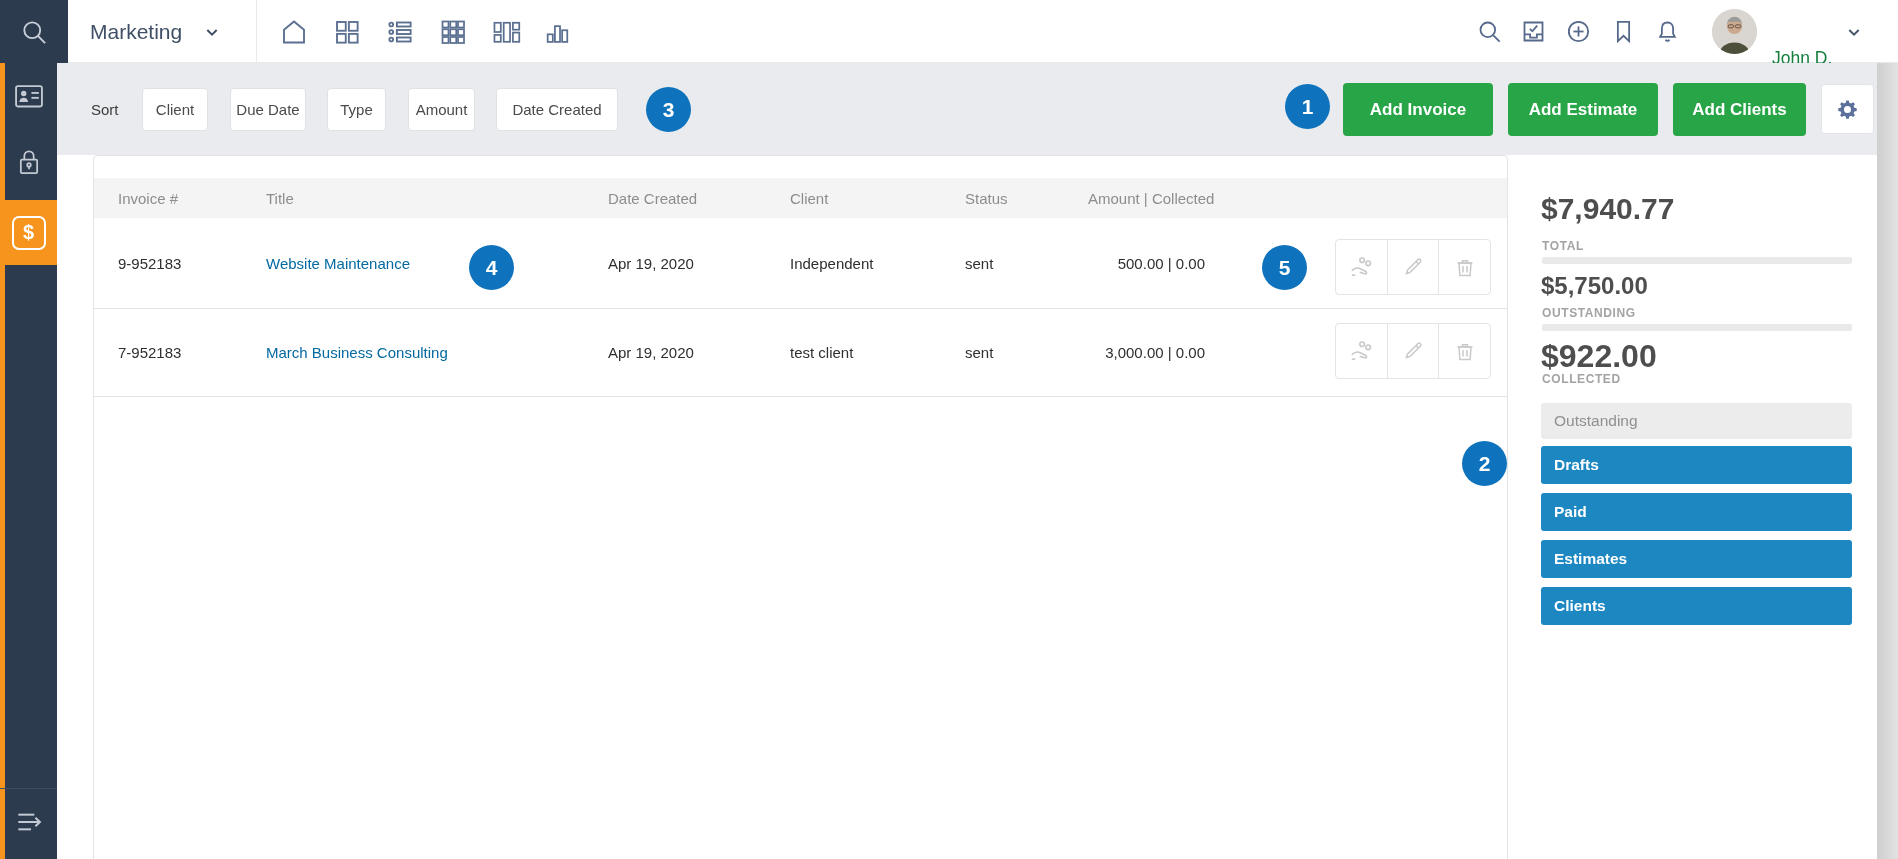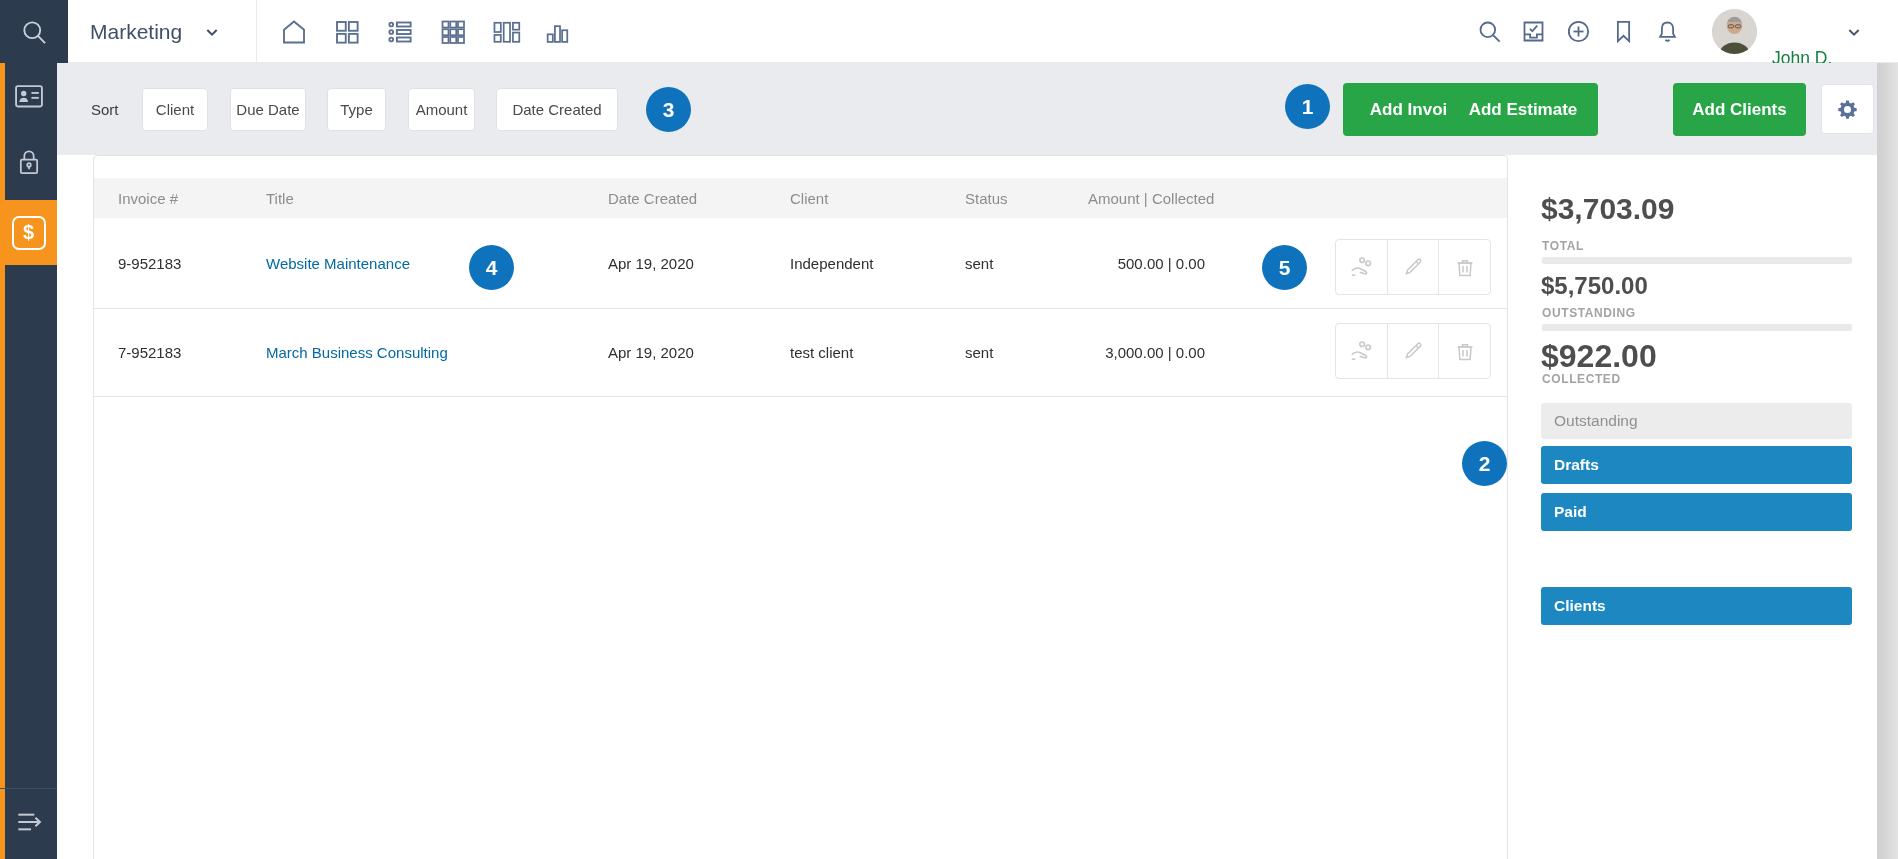--- a/index.html
+++ b/index.html
@@ -239,21 +239,21 @@
   <div class="abs sortbar"></div>
   <div class="abs sort-label">Sort</div>
 
   <div class="abs sort-btn" style="left:142px; width:66px;">Client</div>
   <div class="abs sort-btn" style="left:230px; width:76px;">Due Date</div>
   <div class="abs sort-btn" style="left:327px; width:59px;">Type</div>
   <div class="abs sort-btn" style="left:408px; width:67px;">Amount</div>
   <div class="abs sort-btn" style="left:496px; width:122px;">Date Created</div>
 
   <div class="abs green-btn" style="left:1343px; width:150px;">Add Invoice</div>
-  <div class="abs green-btn" style="left:1448px; width:150px;">Add Estimate</div>
+  <div class="abs green-btn" style="left:1508px; width:150px;">Add Estimate</div>
   <div class="abs green-btn" style="left:1673px; width:133px;">Add Clients</div>
 
   <div class="abs gear-btn">
     <span>
       <svg width="23" height="23" viewBox="0 0 24 24">
         <path fill="currentColor" fill-rule="evenodd" d="M10.6 2.5 h2.8 l.45 2.5 1.85.77 2.1-1.45 2 2-1.45 2.1.77 1.85 2.5.45 v2.8 l-2.5.45-.77 1.85 1.45 2.1-2 2-2.1-1.45-1.85.77-.45 2.5 h-2.8 l-.45-2.5-1.85-.77-2.1 1.45-2-2 1.45-2.1-.77-1.85-2.5-.45 v-2.8 l2.5-.45.77-1.85-1.45-2.1 2-2 2.1 1.45 1.85-.77 Z M12 8.3 a3.7 3.7 0 1 0 0 7.4 a3.7 3.7 0 0 0 0-7.4 Z"></path>
       </svg>
     </span>
   </div>
 
@@ -346,34 +346,35 @@
           <path d="M9.5 8 V5.8 H14.5 V8"></path>
             <line x1="10" y1="11" x2="10" y2="17.5"></line>
             <line x1="14" y1="11" x2="14" y2="17.5"></line>
         </svg>
       </span>
     </div>
   </div>
 
   <div class="abs row-line" style="top:396px;"></div>
 
-  <div class="abs sum-big" style="top:192px; font-size:30px;">$3,703.09</div>
+  <div class="abs sum-big" style="top:192px; font-size:30px;">$7,940.77</div>
   <div class="abs sum-label" style="top:239px;">TOTAL</div>
   <div class="abs sum-bar" style="top:257px;"></div>
 
   <div class="abs sum-big" style="top:272px; font-size:24px;">$5,750.00</div>
   <div class="abs sum-label" style="top:306px;">OUTSTANDING</div>
   <div class="abs sum-bar" style="top:324px;"></div>
 
   <div class="abs sum-big" style="top:338px; font-size:32px;text-align:right;">$922.00</div>
   <div class="abs sum-label" style="top:372px;">COLLECTED</div>
 
   <div class="abs filter-btn filter-gray" style="top:403px;">Outstanding</div>
   <div class="abs filter-btn filter-blue" style="top:493px;">Paid</div>
   <div class="abs filter-btn filter-blue" style="top:446px;">Drafts</div>
+  <div class="abs filter-btn filter-blue" style="top:540px;">Estimates</div>
   <div class="abs filter-btn filter-blue" style="top:587px;">Clients</div>
 
   <div class="abs scroll-strip"></div>
 
   <div class="abs badge" style="left:1285px; top:84px;">1</div>
   <div class="abs badge" style="left:1462px; top:441px;">2</div>
   <div class="abs badge" style="left:646px;  top:87px;">3</div>
   <div class="abs badge" style="left:469px;  top:245px;">4</div>
   <div class="abs badge" style="left:1262px; top:245px;">5</div>
 

